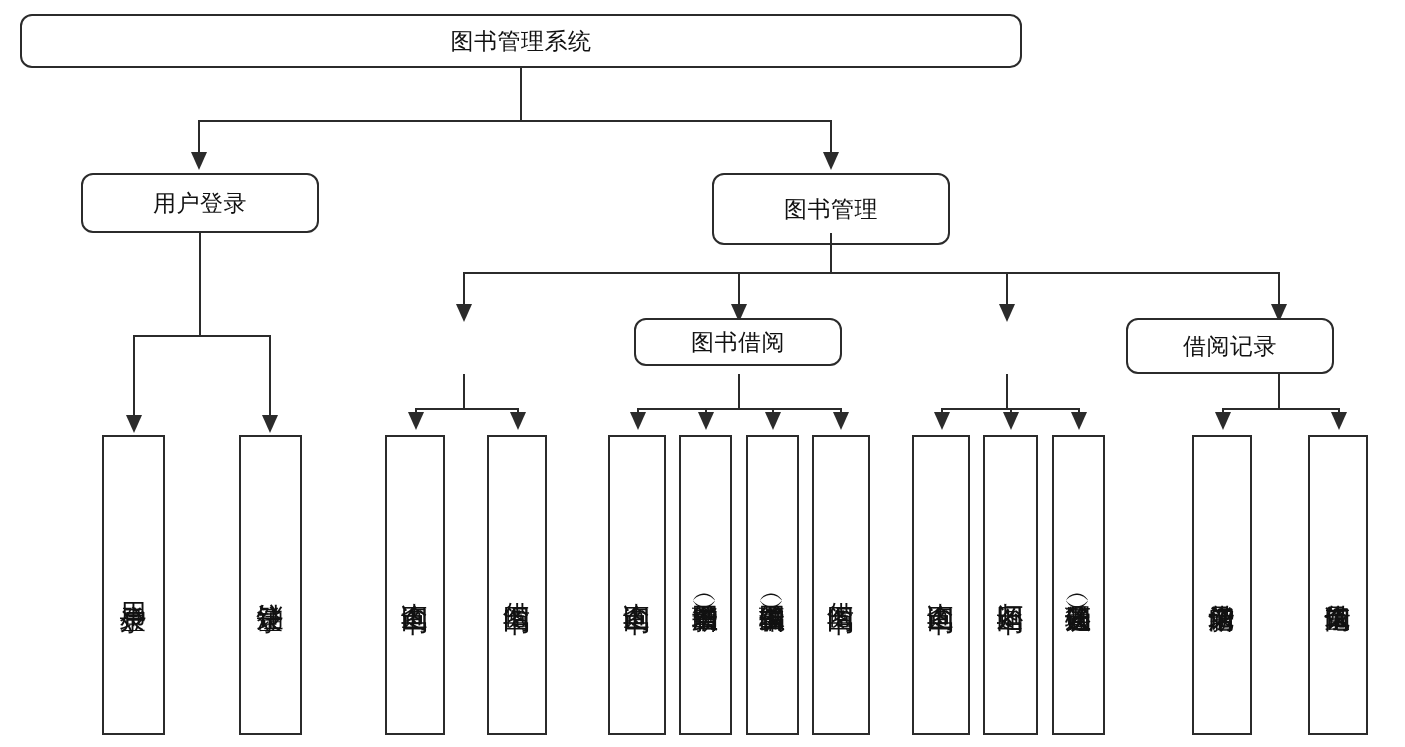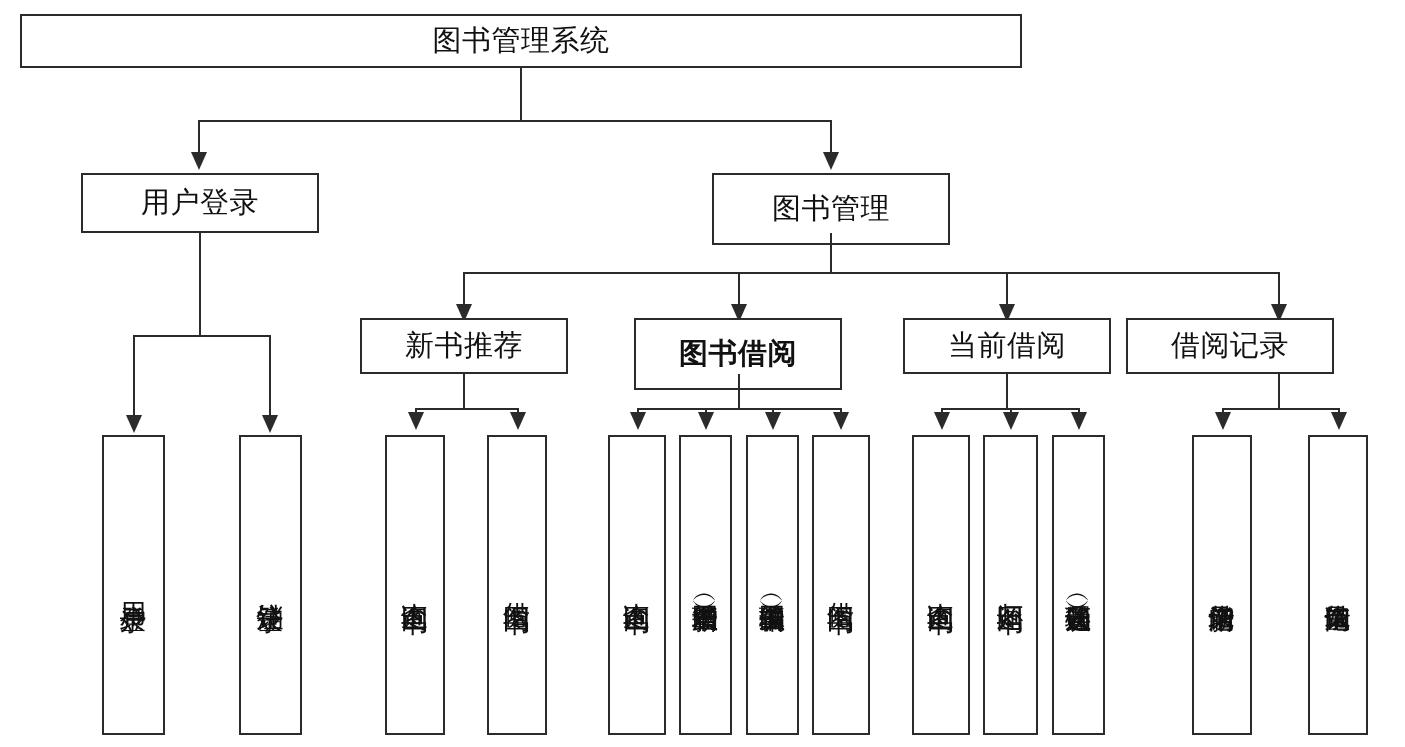--- a/index.html
+++ b/index.html
@@ -24,22 +24,23 @@
     background: #ffffff;
     display: flex;
     align-items: center;
     justify-content: center;
     color: #111111;
     line-height: 1.08;
     text-align: center;
   }
   .node.horizontal {
     writing-mode: horizontal-tb;
-    font-size: 29px;
+    font-size: 23px;
     letter-spacing: 0.5px;
+    border-radius: 12px;
   }
   .node.vertical {
     writing-mode: vertical-rl;
     text-orientation: upright;
     font-size: 27px;
     letter-spacing: 2px;
     padding: 6px 0;
   }
   .node.vertical.tight {
     font-size: 26px;
@@ -96,23 +97,21 @@
   <div class="conn h" style="left:463px; top:272px; width:817px; height:2px;"></div>
   <div class="conn v" style="left:463px; top:272px; width:2px; height:34px;"></div>
   <div class="arrow" style="left:456px; top:304px;"></div>
   <div class="conn v" style="left:738px; top:272px; width:2px; height:34px;"></div>
   <div class="arrow" style="left:731px; top:304px;"></div>
   <div class="conn v" style="left:1006px; top:272px; width:2px; height:34px;"></div>
   <div class="arrow" style="left:999px; top:304px;"></div>
   <div class="conn v" style="left:1278px; top:272px; width:2px; height:34px;"></div>
   <div class="arrow" style="left:1271px; top:304px;"></div>
 
-  <div class="node horizontal" style="left:360px; top:318px; width:208px; height:56px;">新书推荐</div>
-  <div class="node horizontal" style="left:634px; top:318px; width:208px; height:72px;font-weight:bold;">图书借阅</div>
-  <div class="node horizontal" style="left:903px; top:318px; width:208px; height:56px;">当前借阅</div>
+  <div class="node horizontal" style="left:634px; top:318px; width:208px; height:48px;">图书借阅</div>
   <div class="node horizontal" style="left:1126px; top:318px; width:208px; height:56px;">借阅记录</div>
 
   <div class="conn v" style="left:463px; top:374px; width:2px; height:34px;"></div>
   <div class="conn h" style="left:415px; top:408px; width:104px; height:2px;"></div>
   <div class="conn v" style="left:415px; top:408px; width:2px; height:10px;"></div>
   <div class="arrow" style="left:408px; top:412px;"></div>
   <div class="conn v" style="left:517px; top:408px; width:2px; height:10px;"></div>
   <div class="arrow" style="left:510px; top:412px;"></div>
 
   <div class="conn v" style="left:738px; top:374px; width:2px; height:34px;"></div>

